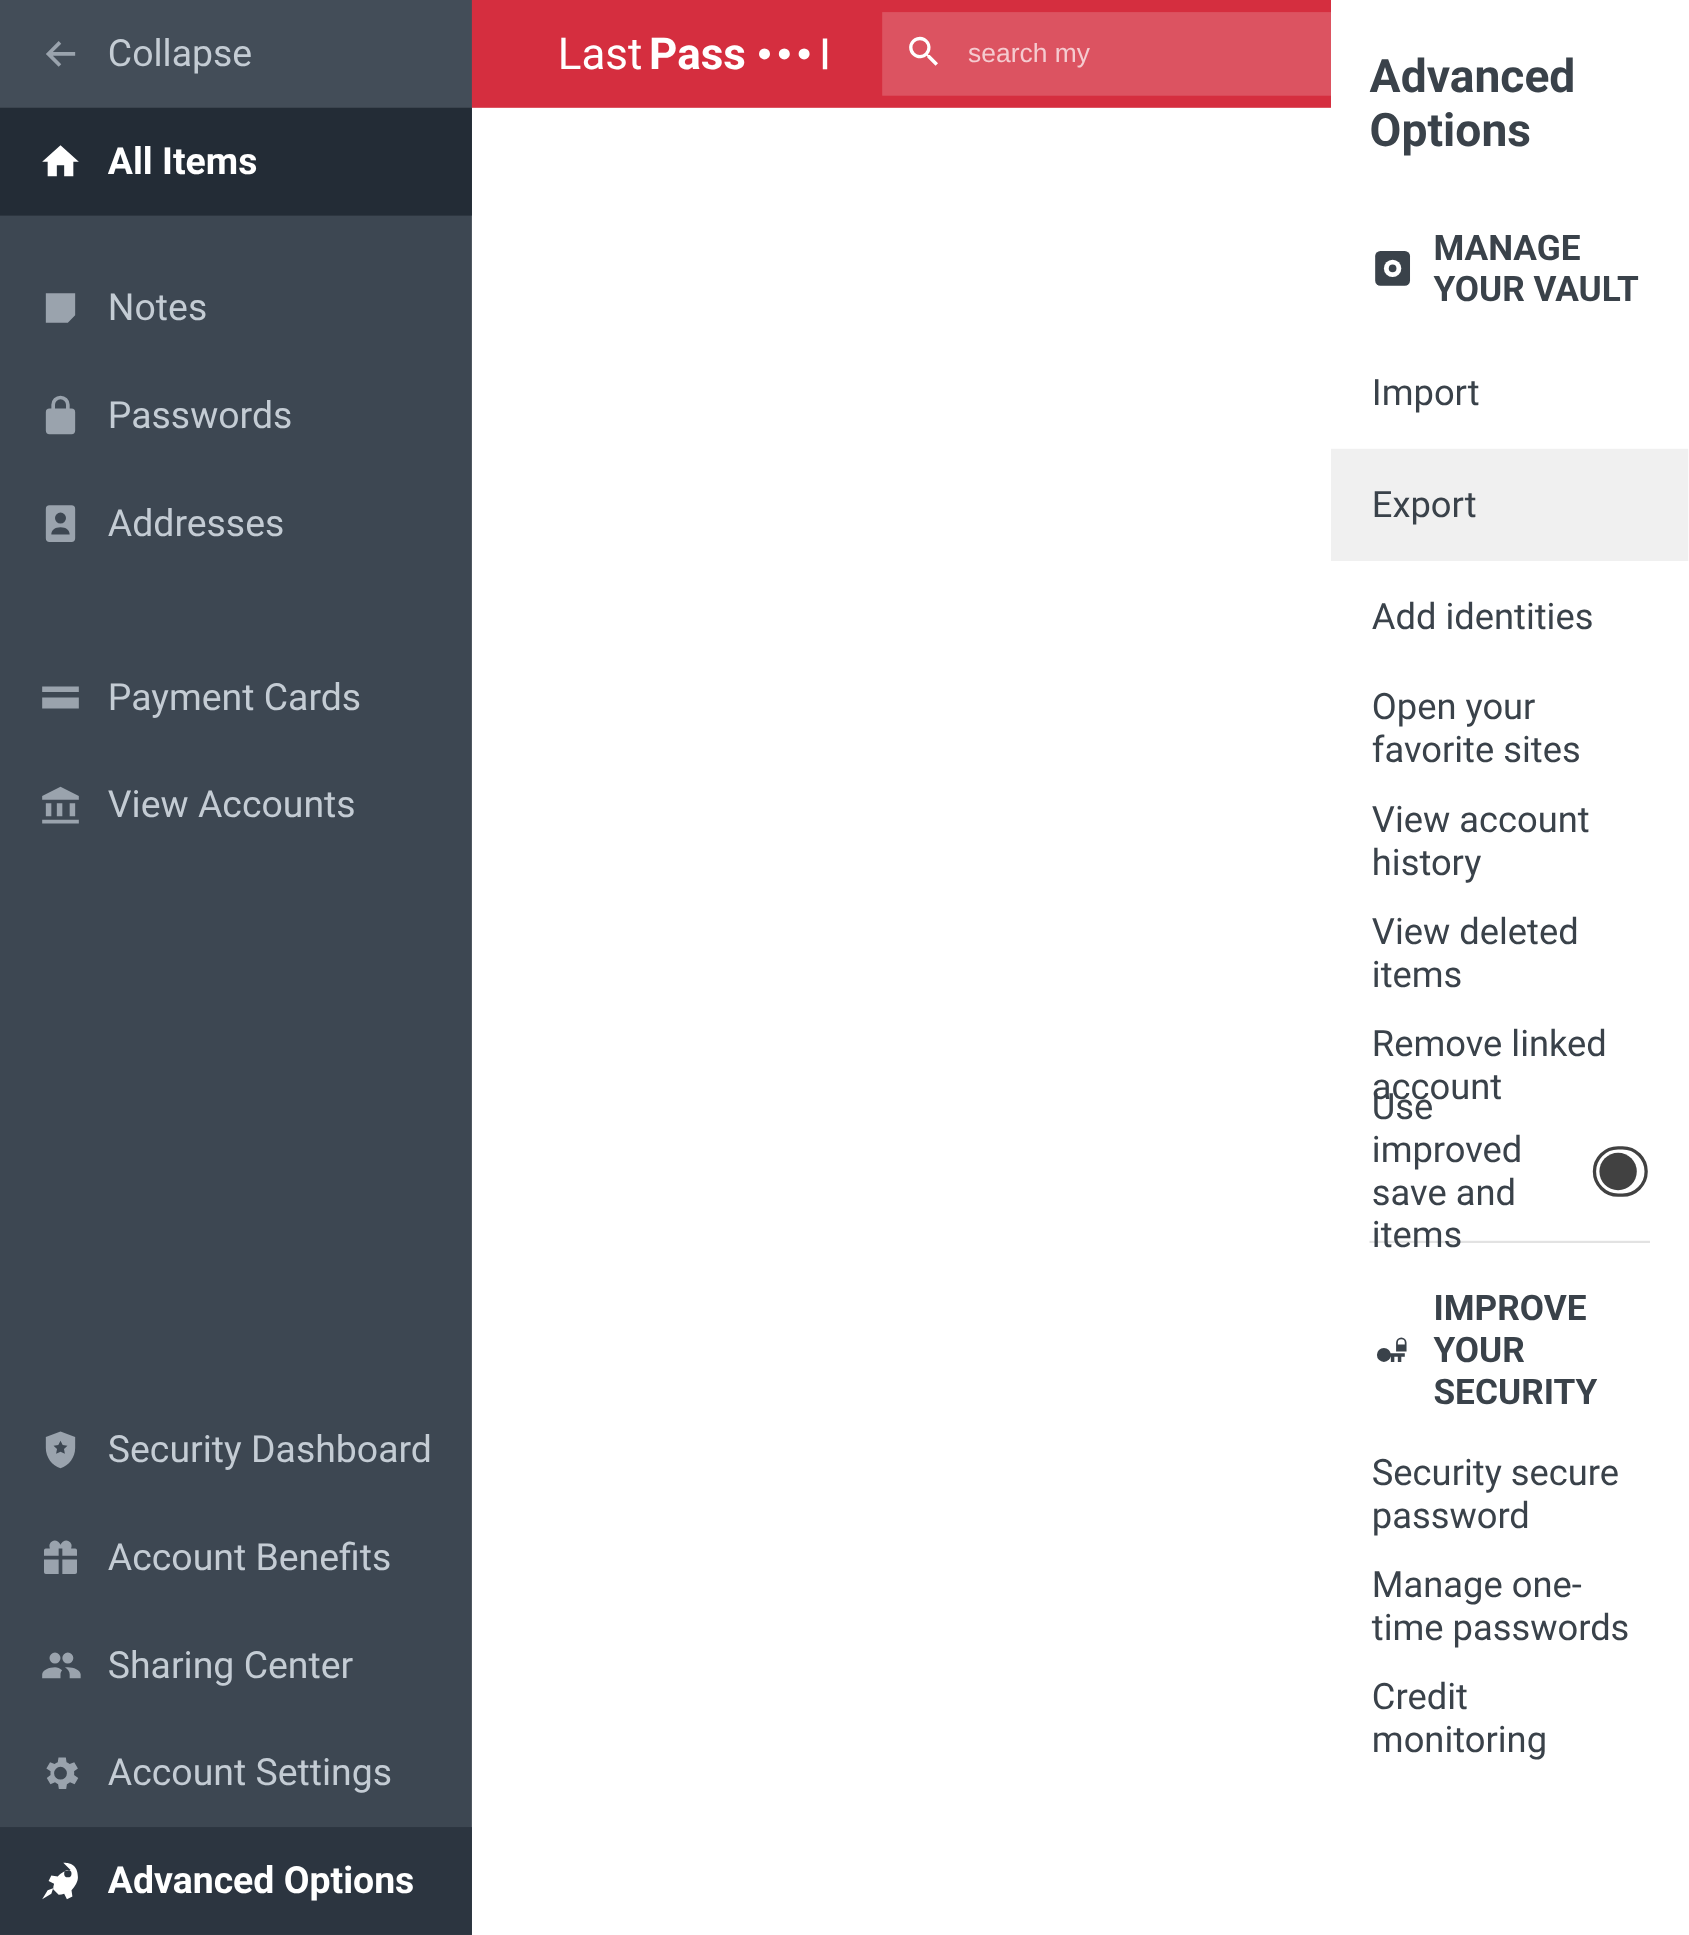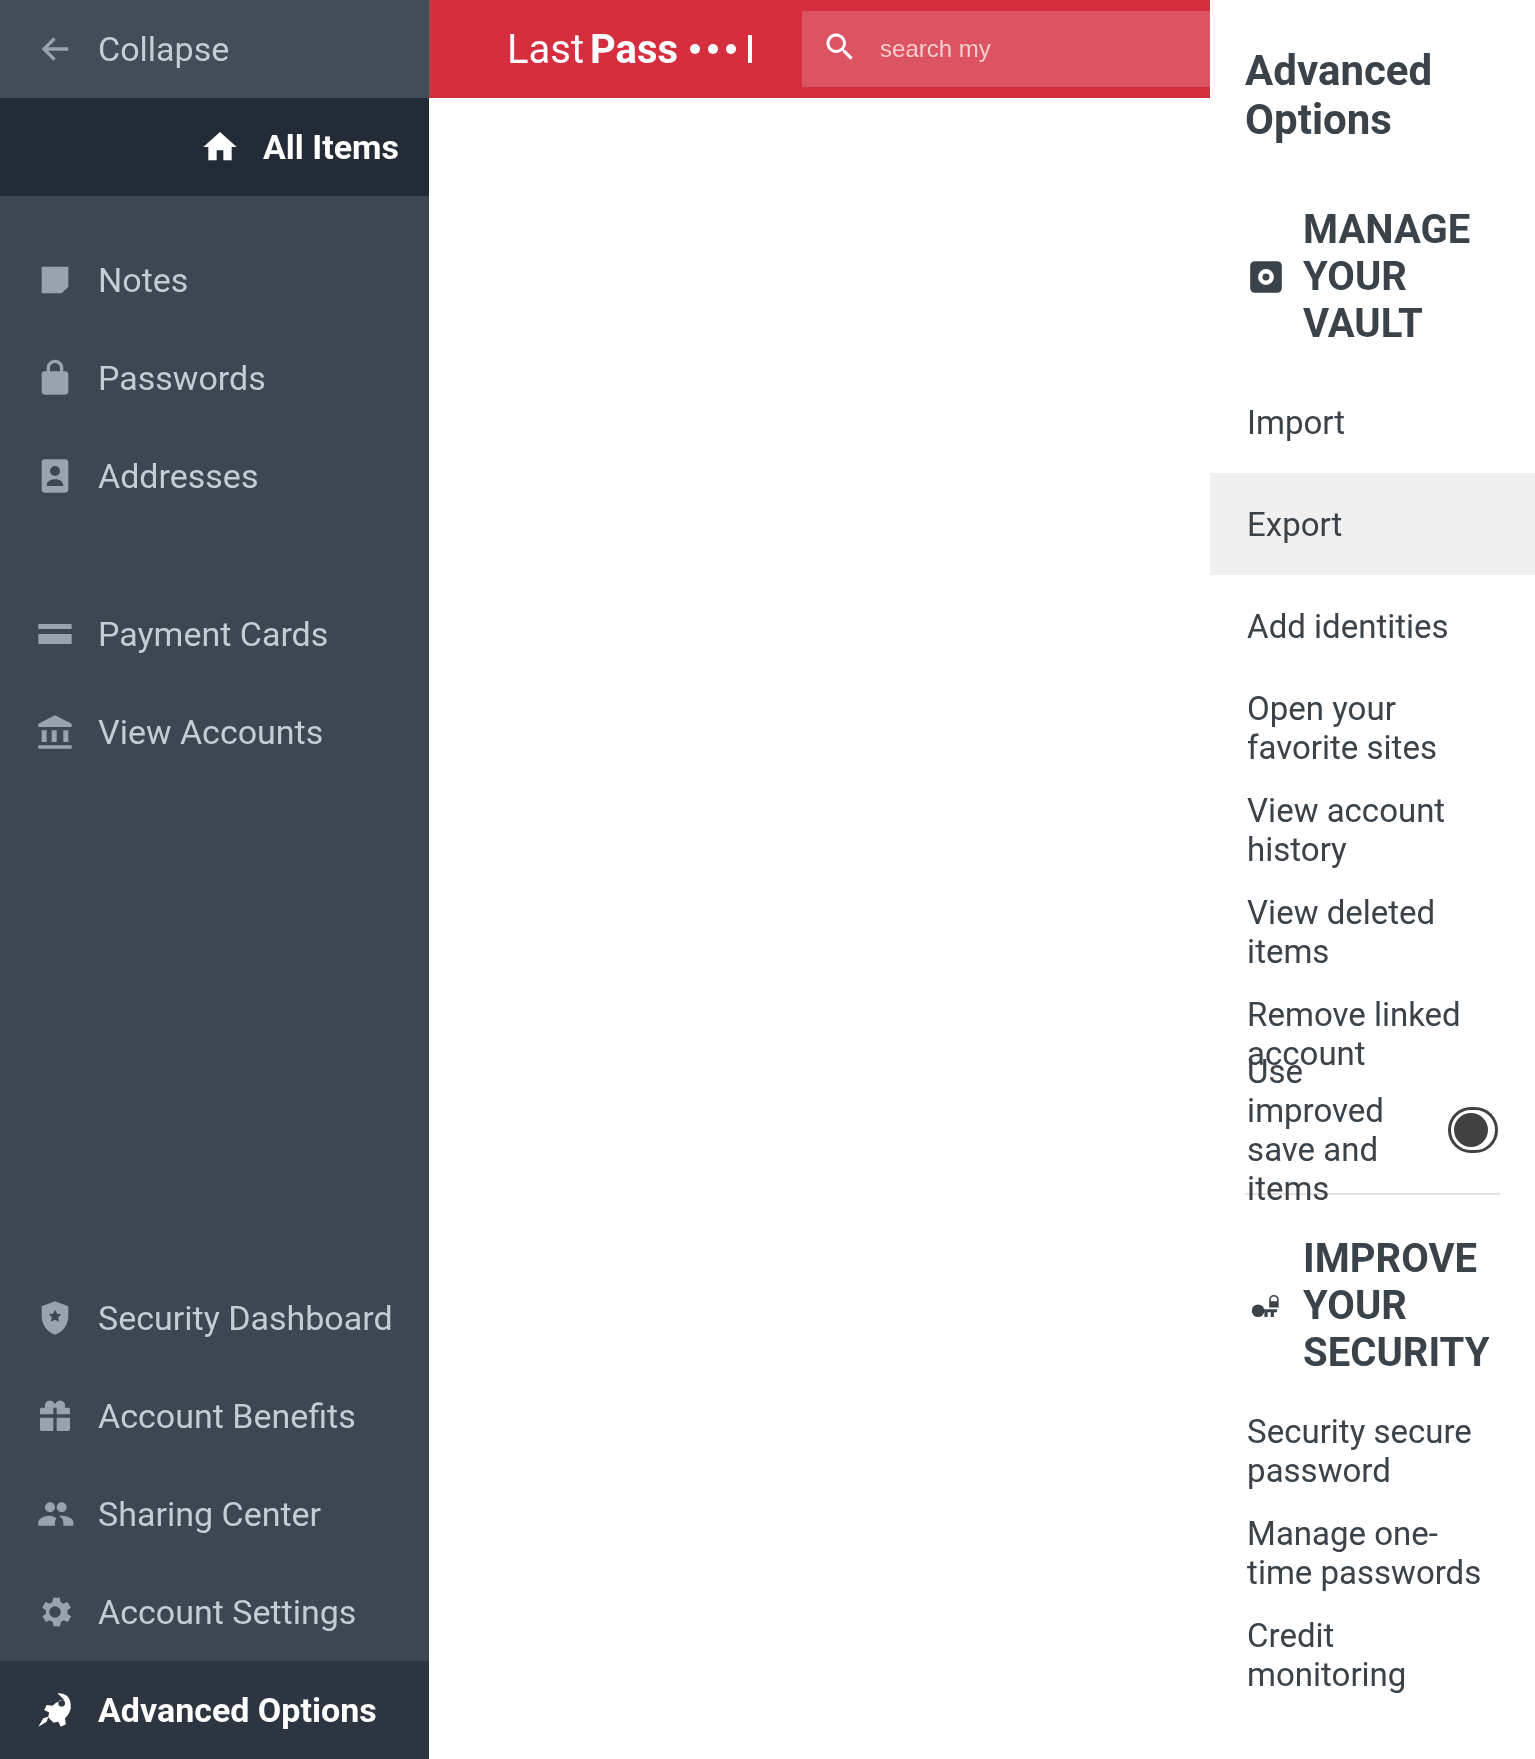--- a/index.html
+++ b/index.html
@@ -27,21 +27,20 @@
     padding: 0 30px;
     height: 98px;
     font-size: 34px;
     cursor: pointer;
   }
   .sidebar-item.collapse { height: 98px; background: #434d58; }
   .sidebar-item.active {
     background: #232c36;
     color: #fff;
     font-weight: 700;
-    justify-content: flex-end;
   }
   .sidebar-item.adv-active {
     background: #2c3540;
     color: #fff;
     font-weight: 700;
   }
   .sidebar-icon {
     width: 50px;
     display: flex;
     justify-content: center;
@@ -99,21 +98,21 @@
   }
   .search-input::placeholder { color: rgba(255,255,255,0.7); }
   
   .content { padding: 46px 35px 0 35px; flex: 1; overflow: hidden; }
   .page-title { font-size: 42px; font-weight: 700; color: #3a424a; margin-bottom: 62px; }
   
   .section-header {
     display: flex;
     align-items: center;
     gap: 18px;
-    font-size: 40px;
+    font-size: 32px;
     font-weight: 700;
     color: #3a424a;
     margin-bottom: 24px;
     padding: 0 2px;
   }
   .section-header .sh-icon {
     width: 38px; height: 38px; display: flex; align-items: center; justify-content: center;
   }
   
   .option-row {

